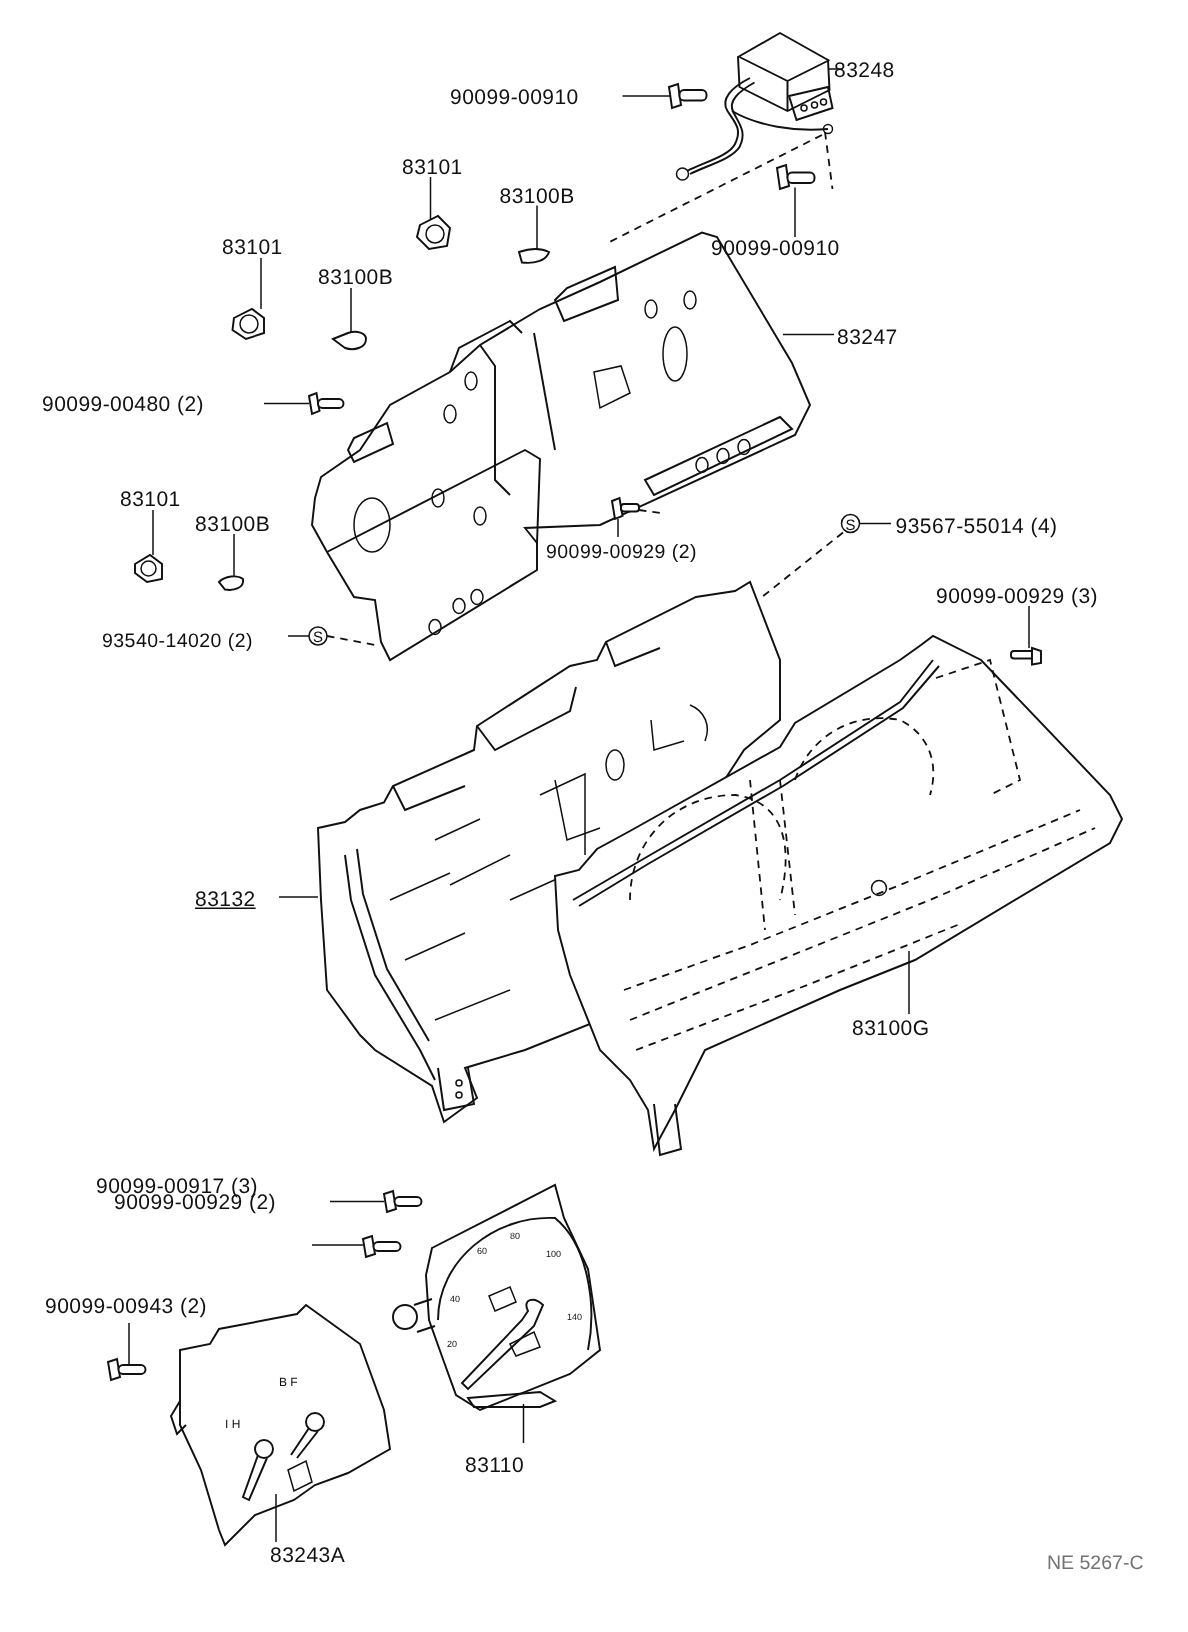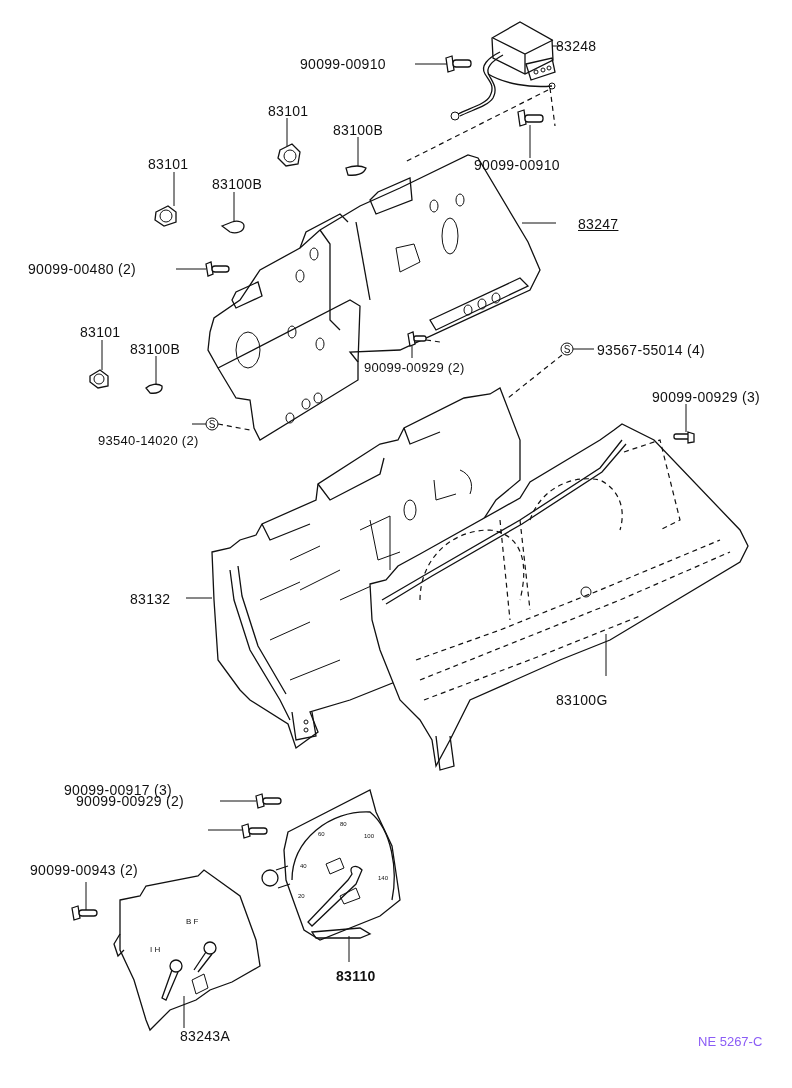--- a/index.html
+++ b/index.html
@@ -1,20 +1,20 @@
 <!DOCTYPE html>
 <html><head>
 <meta charset="utf-8">
 <style>
   html, body { margin:0; padding:0; background:#ffffff; }
   body { width:792px; height:1088px; position:relative; overflow:hidden; font-family:"Liberation Sans", sans-serif; }
   #diagram { position:absolute; left:0; top:0; width:792px; height:1088px; }
   .lbl { position:absolute; font-family:"Liberation Sans", sans-serif; font-size:14px; color:#111; white-space:nowrap; letter-spacing:0.3px; line-height:16px; }
   .lbl.sm { font-size:13px; }
-  .code { position:absolute; font-family:"Liberation Sans", sans-serif; font-size:13px; color:#8b5cf6; white-space:nowrap; }
+  .code { position:absolute; font-family:"Liberation Sans", sans-serif; font-size:13px; color:#737373; white-space:nowrap; }
   svg .ln { stroke:#111; stroke-width:1.3; fill:none; }
   svg .thin { stroke:#111; stroke-width:1; fill:none; }
   svg .dash { stroke:#111; stroke-width:1.2; fill:none; stroke-dasharray:5 4; }
   svg .fillw { fill:#fff; stroke:#111; stroke-width:1.3; }
 </style>
 </head>
 <body>
 
 <svg id="diagram" viewBox="0 0 792 1088" xmlns="http://www.w3.org/2000/svg">
 
@@ -217,28 +217,28 @@
   <line class="thin" x1="562" y1="46" x2="552" y2="46"></line>
 </svg>
 
 <div class="lbl" style="left:556px; top:38px;">83248</div>
 <div class="lbl" style="left:300px; top:56px;">90099-00910</div>
 <div class="lbl" style="left:474px; top:157px;">90099-00910</div>
 <div class="lbl" style="left:268px; top:103px;">83101</div>
 <div class="lbl" style="left:333px; top:122px;">83100B</div>
 <div class="lbl" style="left:148px; top:156px;">83101</div>
 <div class="lbl" style="left:212px; top:176px;">83100B</div>
-<div class="lbl" style="left:578px; top:216px;text-decoration:underline;">83247</div>
+<div class="lbl" style="left:558px; top:216px;">83247</div>
 <div class="lbl" style="left:28px; top:261px;">90099-00480 (2)</div>
 <div class="lbl" style="left:80px; top:324px;">83101</div>
 <div class="lbl" style="left:130px; top:341px;">83100B</div>
 <div class="lbl sm" style="left:364px; top:360px;">90099-00929 (2)</div>
 <div class="lbl" style="left:597px; top:342px;">93567-55014 (4)</div>
-<div class="lbl sm" style="left:68px; top:433px;margin-left:30px;">93540-14020 (2)</div>
-<div class="lbl" style="left:652px; top:389px;">90099-00929 (3)</div>
-<div class="lbl" style="left:130px; top:591px;">83132</div>
-<div class="lbl" style="left:556px; top:677px;margin-top:15px;">83100G</div>
+<div class="lbl sm" style="left:68px; top:419px;">93540-14020 (2)</div>
+<div class="lbl" style="left:624px; top:389px;">90099-00929 (3)</div>
+<div class="lbl" style="left:130px; top:591px;text-decoration:underline;">83132</div>
+<div class="lbl" style="left:568px; top:677px;">83100G</div>
 <div class="lbl" style="left:76px; top:793px;">90099-00929 (2)</div>
 <div class="lbl" style="left:64px; top:782px;">90099-00917 (3)</div>
 <div class="lbl" style="left:30px; top:862px;">90099-00943 (2)</div>
-<div class="lbl" style="left:336px; top:968px;font-weight:bold;">83110</div>
+<div class="lbl" style="left:310px; top:968px;">83110</div>
 <div class="lbl" style="left:160px; top:1028px;margin-left:20px;">83243A</div>
 <div class="code" style="left:698px; top:1034px;">NE 5267-C</div>
 
 </body></html>

